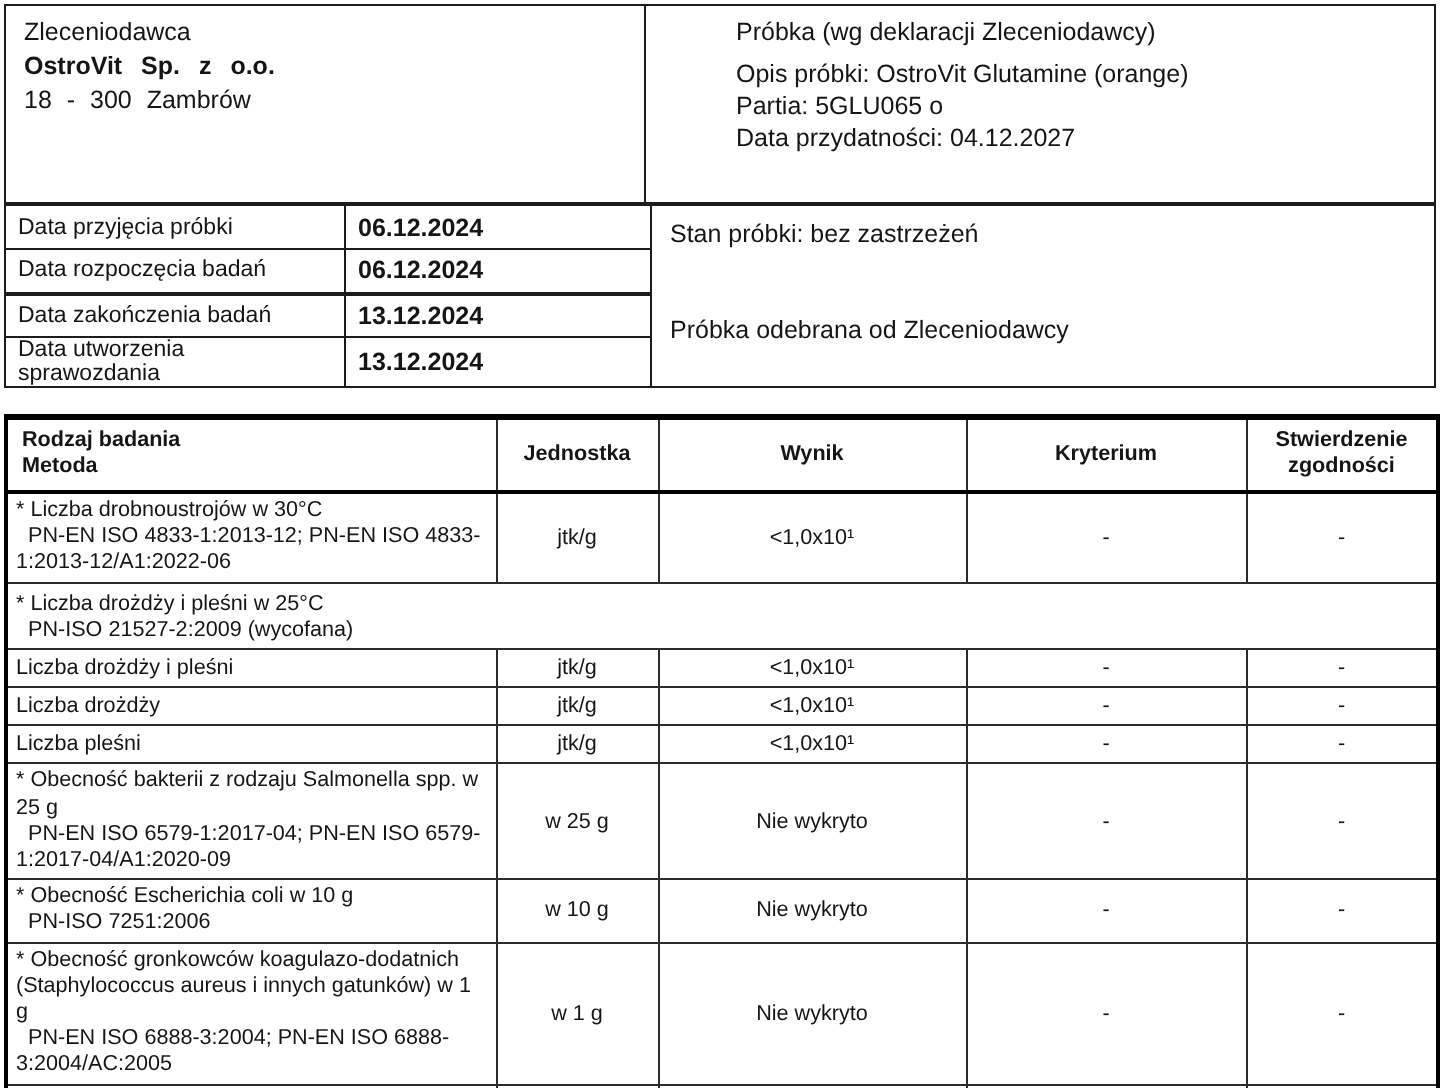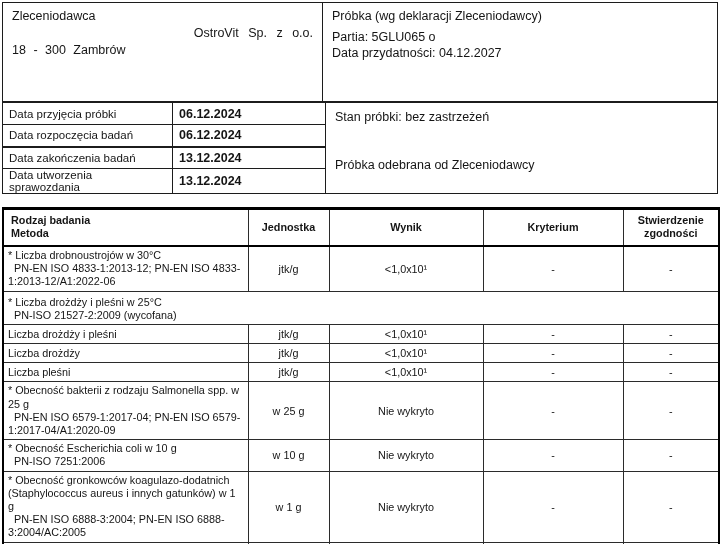--- a/index.html
+++ b/index.html
@@ -5,23 +5,23 @@
   html,body { margin:0; padding:0; background:#ffffff; }
   body {
     width:720px; height:544px; overflow:hidden;
     font-family:"Liberation Sans", sans-serif;
     color:#151515;
     -webkit-font-smoothing:antialiased;
   }
   .doc { padding:2px; }
 
   
-  .top-section { display:flex; border:1.5px solid #1c1c1c; height:100px; box-sizing:border-box; }
+  .top-section { display:flex; border:1.5px solid #1c1c1c; height:100px; box-sizing:border-box;gap:36px; }
   .client-box { width:320px; border-right:1.5px solid #1c1c1c; padding:5px 9px; box-sizing:border-box; font-size:12.5px; line-height:17px; }
-  .client-company { font-weight:normal; word-spacing:6px;text-align:right; }
+  .client-company { font-weight:bold; word-spacing:6px; }
   .client-street, .client-city { word-spacing:4px; }
   .sample-box { flex:1; padding:5px 9px; box-sizing:border-box; font-size:12.5px; line-height:16px; }
   .sample-title { margin-bottom:5px; }
 
   
   .mid-section { display:flex; }
   .dates-table { border-collapse:collapse; width:324px; table-layout:fixed; }
   .dates-table td { border:1px solid #1c1c1c; height:22px; padding:0 6px; box-sizing:border-box; }
   .dates-table td.dlabel { width:170px; font-size:11.5px; }
   .dates-table td.dvalue { font-size:12.5px; font-weight:bold;margin-top:48px; }
@@ -49,20 +49,21 @@
 <div class="doc">
 
   <div class="top-section">
     <div class="client-box">
       <div>Zleceniodawca</div>
       <div class="client-company">OstroVit Sp. z o.o.</div>
       <div class="client-city">18 - 300 Zambrów</div>
     </div>
     <div class="sample-box">
       <div class="sample-title">Próbka (wg deklaracji Zleceniodawcy)</div>
+      <div>Opis próbki: OstroVit Glutamine (orange)</div>
       <div>Partia: 5GLU065 o</div>
       <div>Data przydatności: 04.12.2027</div>
     </div>
   </div>
 
   <div class="mid-section">
     <table class="dates-table">
       <tbody>
         <tr>
           <td class="dlabel">Data przyjęcia próbki</td>

